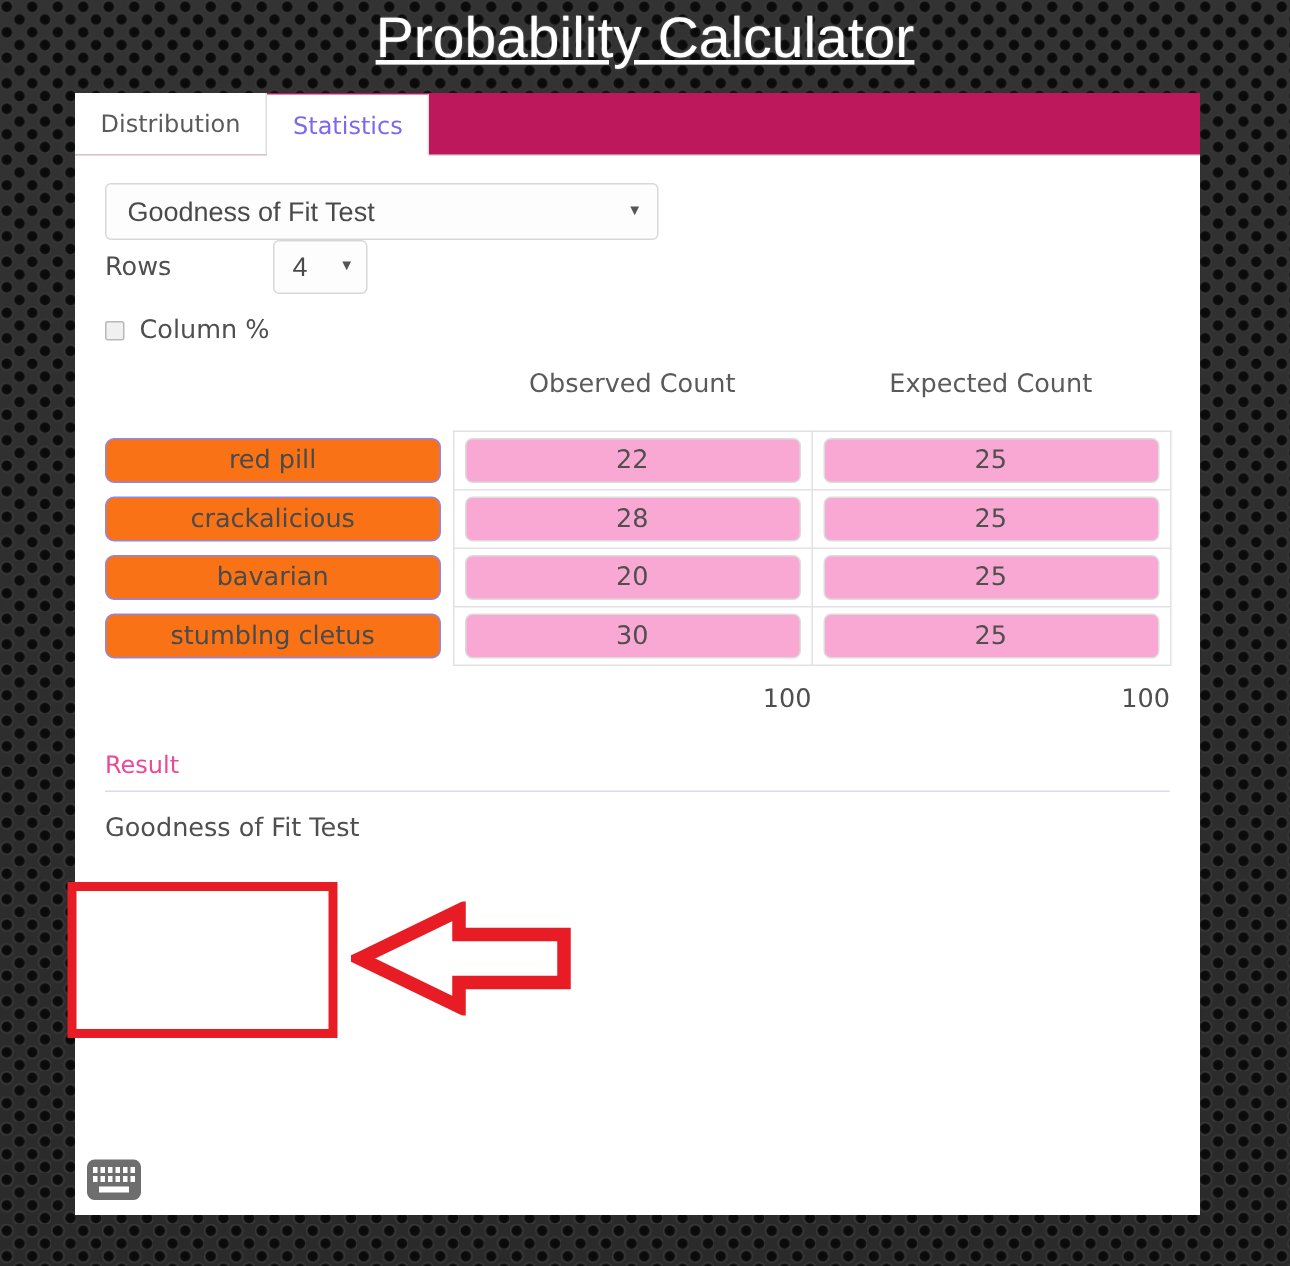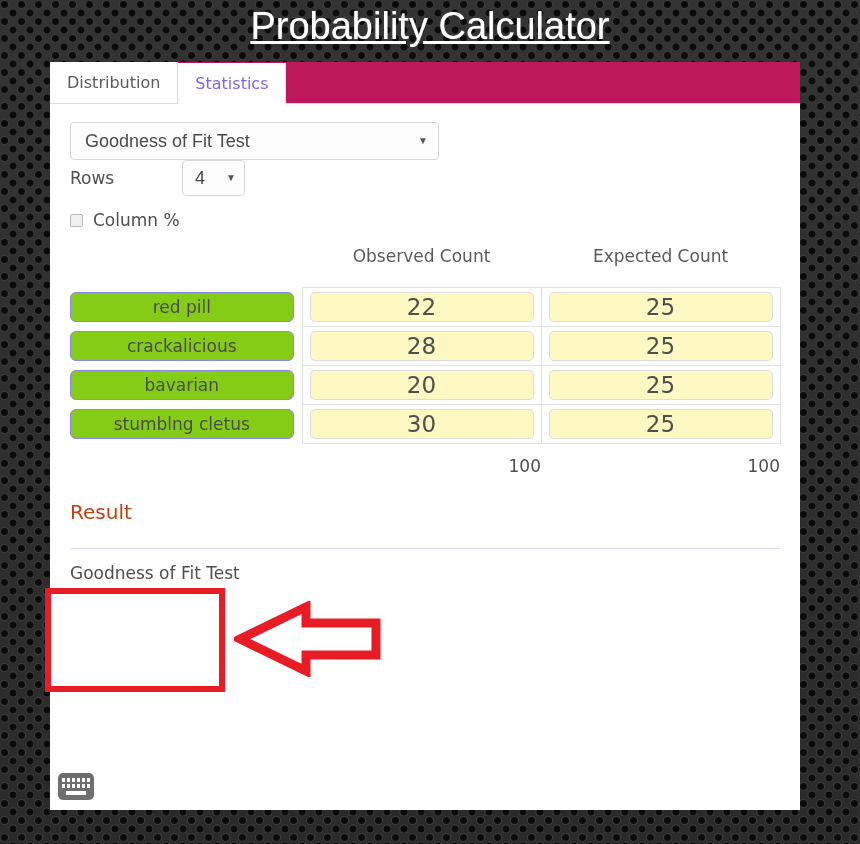--- a/index.html
+++ b/index.html
@@ -205,53 +205,53 @@
     height: 32px;
     padding-top: 6px;
   }
 
   .pill {
     display: block;
     width: 100%;
     height: 30px;
     line-height: 28px;
     text-align: center;
-    background: #84cc16;
+    background: #f97316;
     border: 1px solid #8c86f0;
     border-radius: 6px;
     font-size: 17px;
     color: #4a4a4a;
     box-sizing: border-box;
     cursor: pointer;
     font-family: "DejaVu Sans", sans-serif;
   }
 
   .numbox {
     display: block;
     width: 224px;
     height: 30px;
     line-height: 28px;
     margin: 0 auto;
     text-align: center;
-    background: #fef9c3;
+    background: #f9a8d4;
     border: 1px solid #dcdcdc;
     border-radius: 5px;
-    font-size: 23px;
+    font-size: 17px;
     color: #4f4f4f;
     box-sizing: border-box;
     cursor: text;
     font-family: "DejaVu Sans", sans-serif;
   }
 
   
   .result-head {
     margin-top: 18px;
-    font-size: 20px;
-    color: #c2410c;
-    padding-bottom: 24px;
+    font-size: 16px;
+    color: #ec4899;
+    padding-bottom: 8px;
     border-bottom: 1px solid #ddd9f5;
     width: 710px;
   }
   .result-sub {
     margin-top: 14px;
     font-size: 17px;
     color: #4f4f4f;
   }
 
   .stats {

